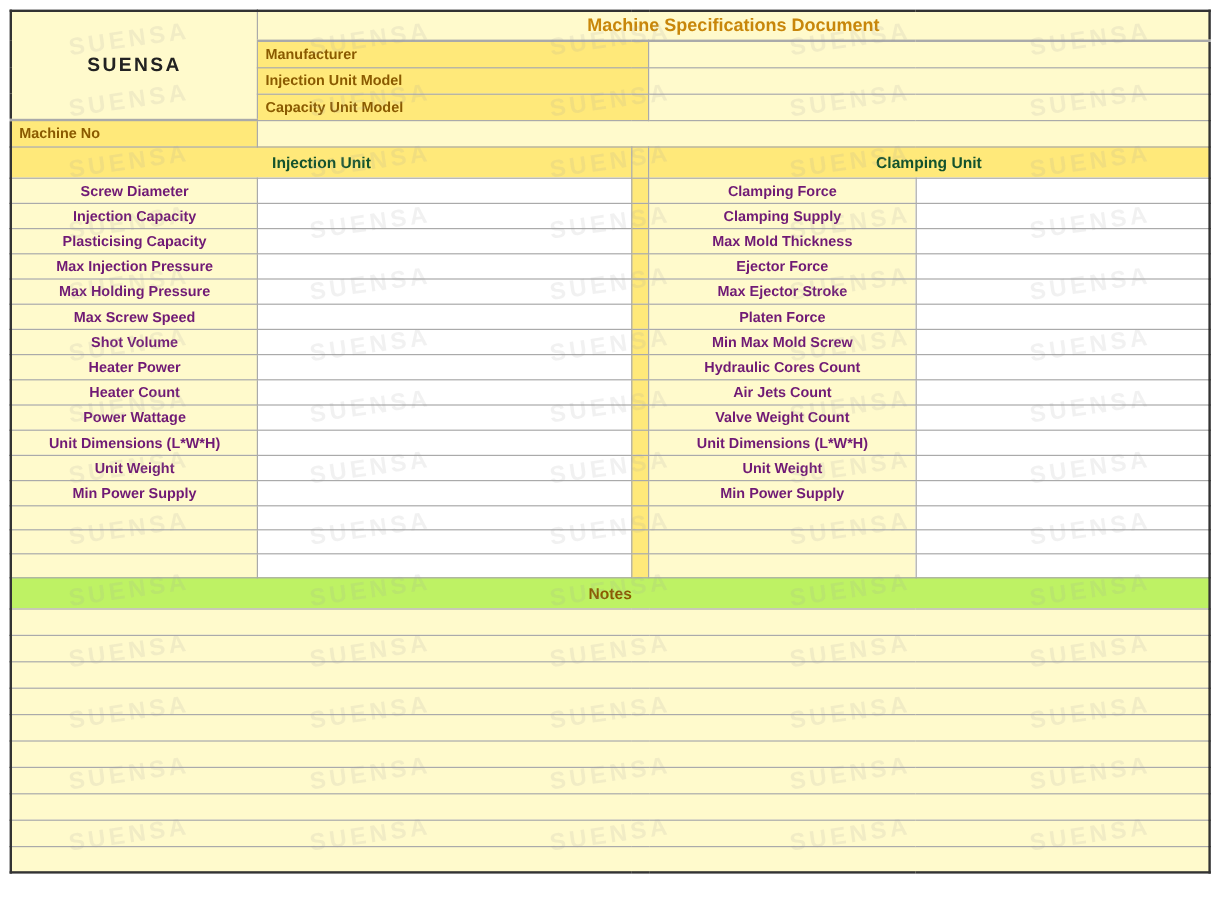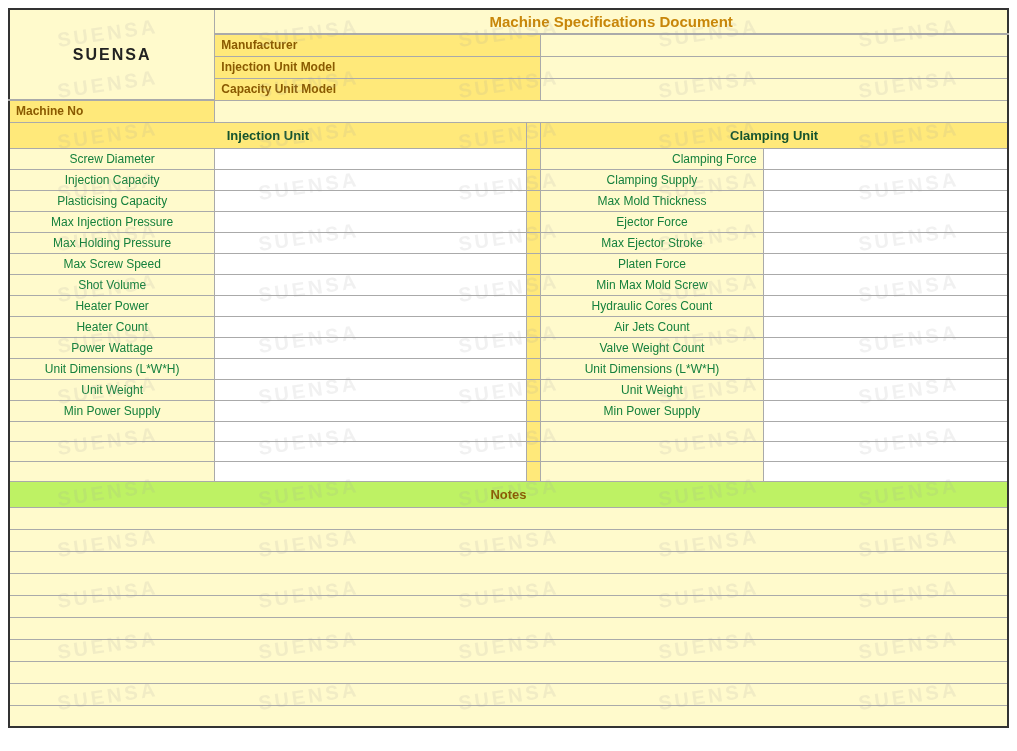--- a/index.html
+++ b/index.html
@@ -63,22 +63,22 @@
       font-size: 13px;
       border: 1px solid #aaa;
       height: 26px;
     }
     .data-row td {
       background: #fffacc;
       height: 20px;
     }
     .data-label {
       text-align: center;
-      color: #15803d;
-      font-weight: normal;
+      color: #701a75;
+      font-weight: bold;
     }
     .data-value {
       background: #fff !important;
     }
     .notes-row td {
       background: #bef264;
       font-weight: bold;
       color: #8a5a00;
       text-align: center;
       font-size: 13px;
@@ -92,21 +92,21 @@
       position: relative;
     }
     .divider-col {
       width: 12px;
       background: #ffe97a !important;
       border-left: 2px solid #aaa;
       border-right: 2px solid #aaa;
     }
     .left-label-col { width: 185px; }
     .left-value-col { width: 280px; }
-    .right-label-col { width: 200px; text-align: right; }
+    .right-label-col { width: 200px; }
     .right-value-col { width: 220px; }
     .machine-no-label {
       background: #ffe97a !important;
     }
   </style>
 </head>
 <body>
 
 <div class="main-wrap">
   <table class="outer-table">

